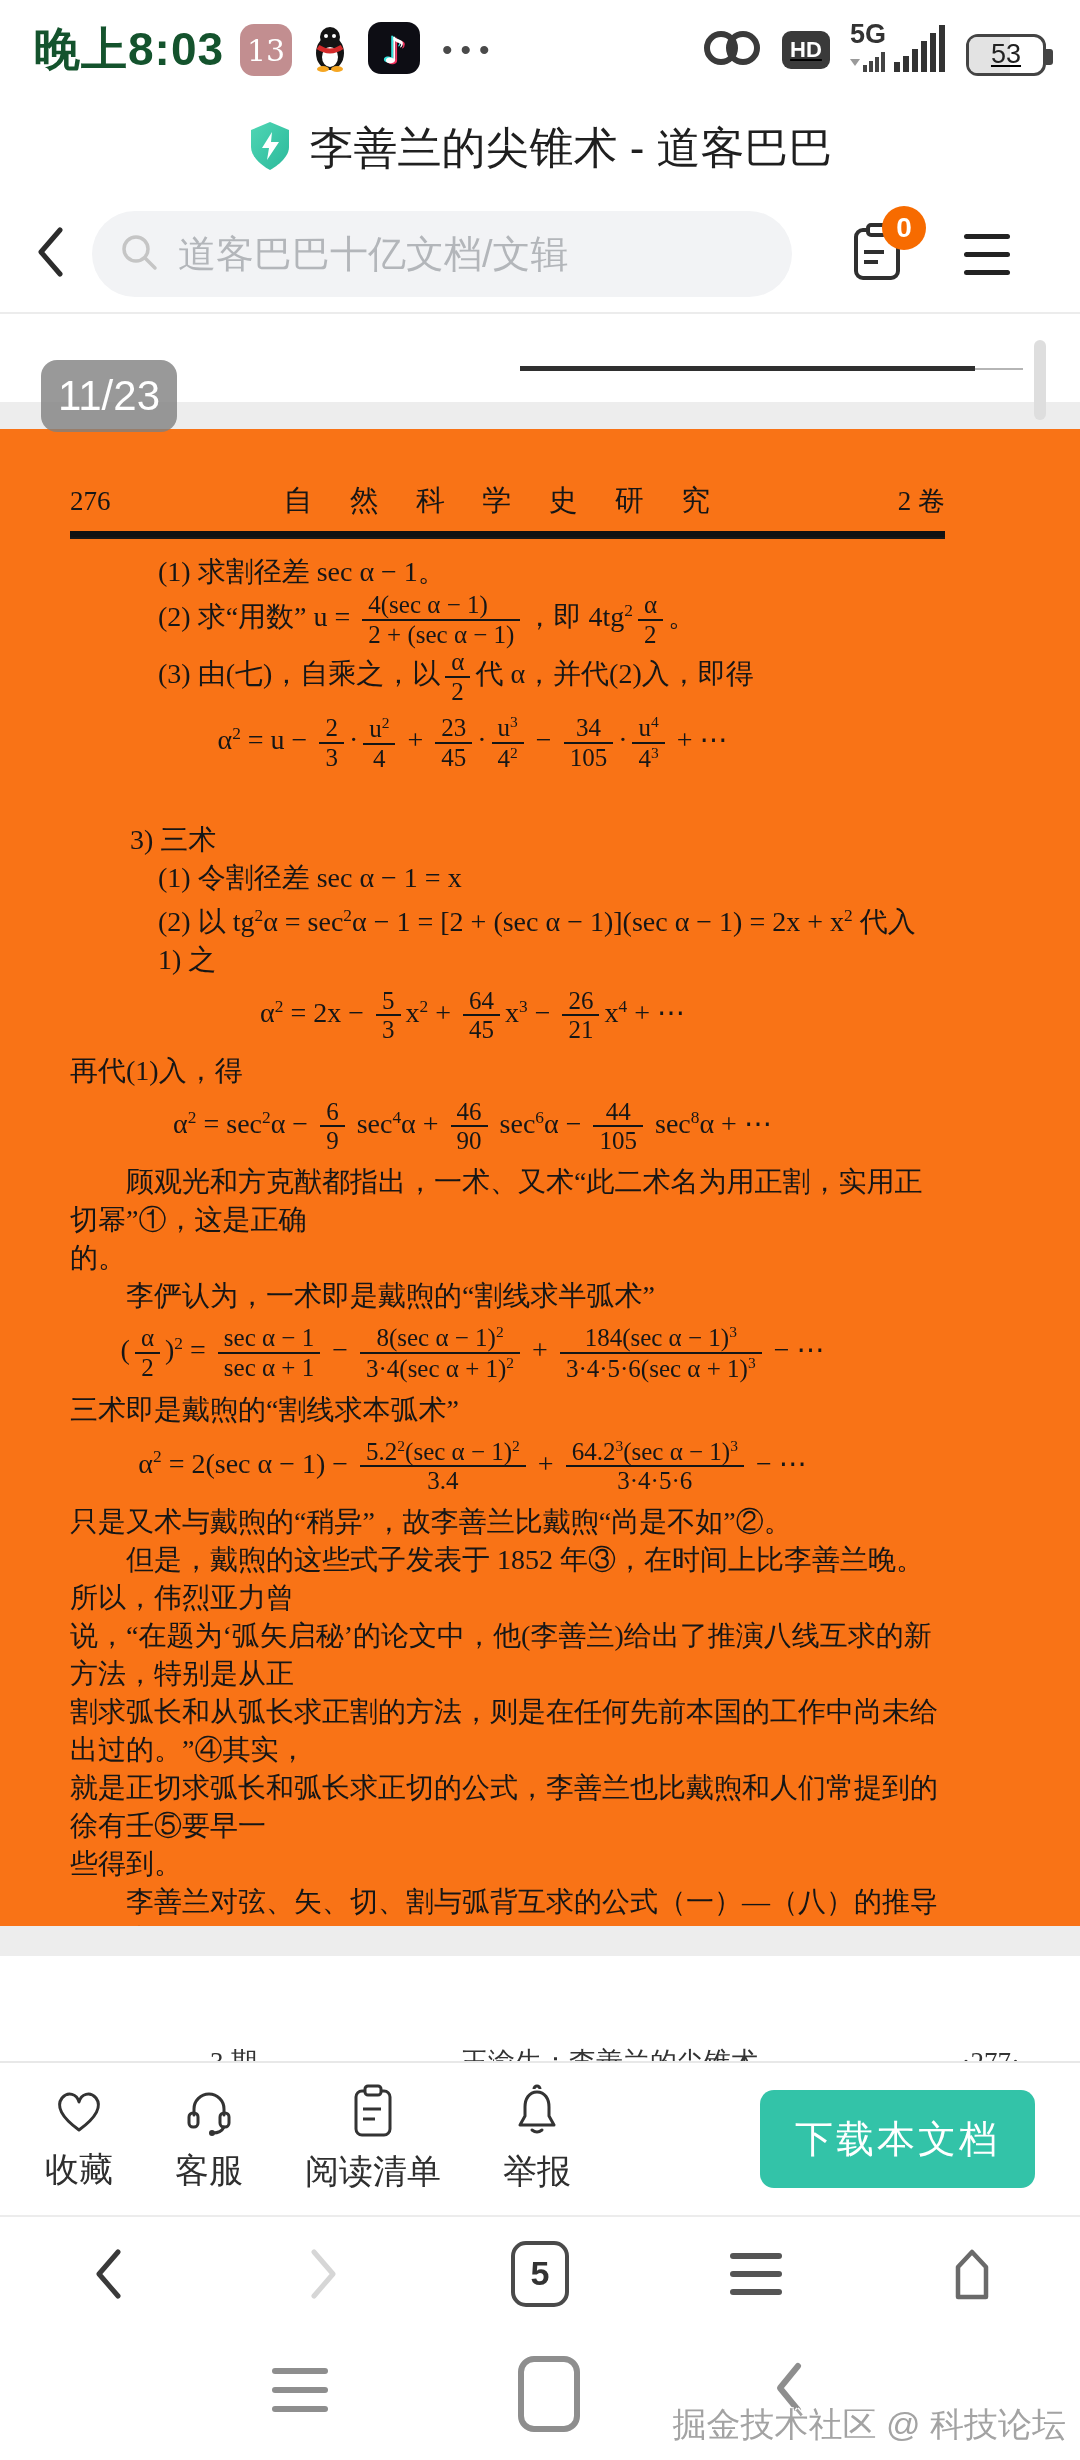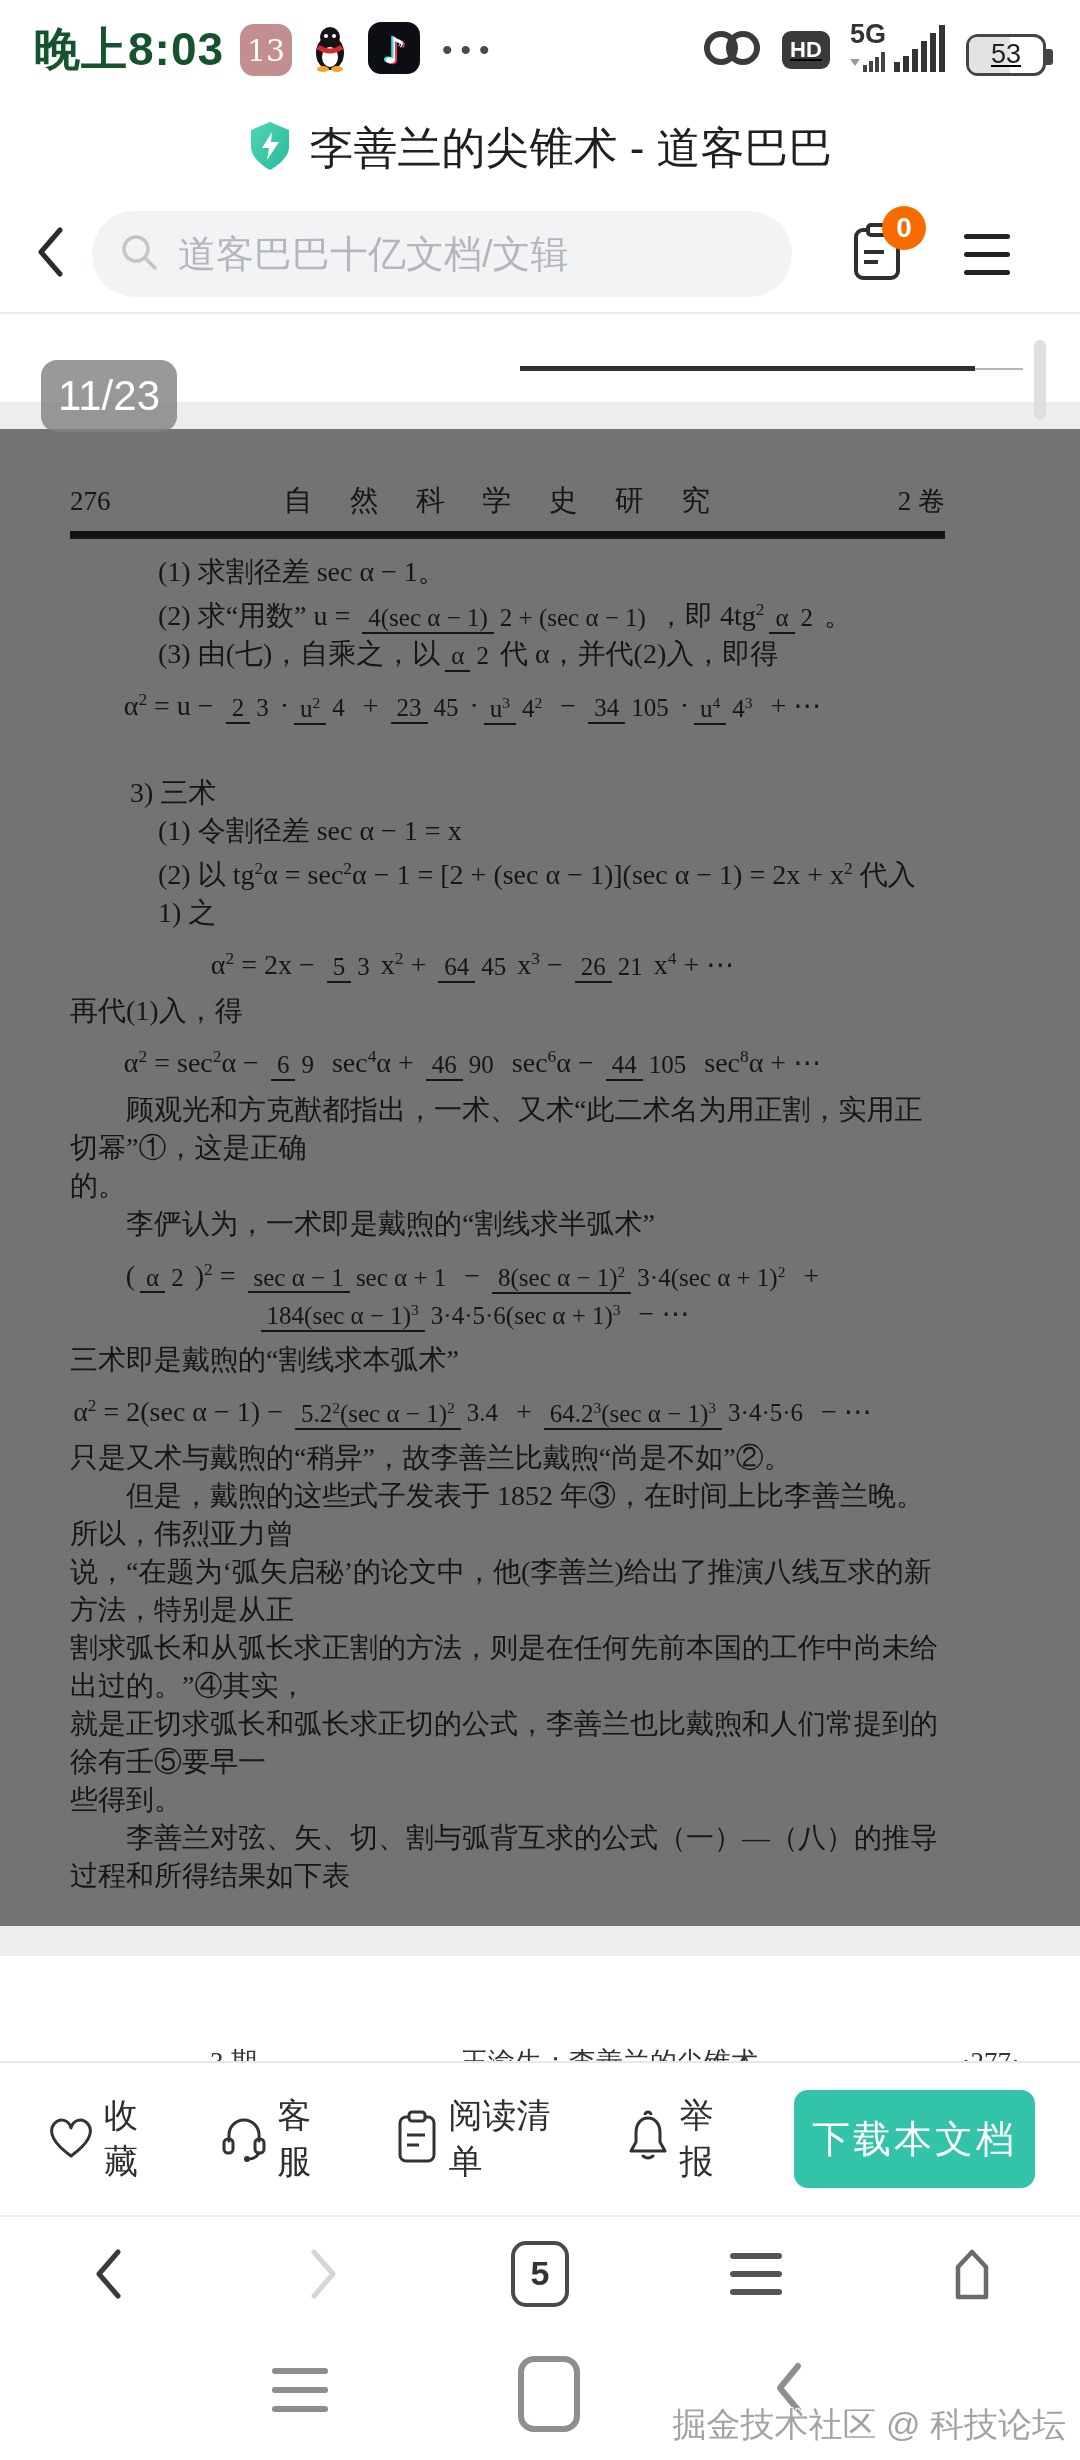--- a/index.html
+++ b/index.html
@@ -47,50 +47,50 @@
   .viewer { position:absolute; top:316px; left:0; width:100%; height:1745px; background:#fff; overflow:hidden; }
   .prev-line { position:absolute; top:50px; left:520px; width:455px; height:5px; background:#2f2f2f; }
   .prev-line::after { content:""; position:absolute; left:455px; top:2px; width:48px; height:2px; background:#b5b5b5; }
   .gap-top { position:absolute; top:86px; left:0; width:100%; height:27px; background:#ededed; }
   .scroll-hint { position:absolute; top:24px; right:34px; width:12px; height:80px; background:#dedede; border-radius:6px; }
   .page-indicator { position:absolute; top:44px; left:41px; width:136px; height:72px; border-radius:16px;
     background:rgba(128,128,128,.8); color:#fff; font-size:42px;
     display:flex; align-items:center; justify-content:center; }
 
   
-  .doc-page { position:absolute; top:113px; left:0; width:100%; height:1497px; background:#737373; overflow:hidden;
+  .doc-page { position:absolute; top:113px; left:0; width:100%; height:1497px; background:#f97316; overflow:hidden;
     padding:52px 135px 0 70px; font-family:"Liberation Serif","DejaVu Serif",serif; color:#161616; }
   .doc-header { display:flex; align-items:baseline; }
   .doc-pageno { font-size:27px; }
   .doc-journal { flex:1; text-align:center; font-size:29px; letter-spacing:15px; }
   .doc-volume { font-size:27px; }
   .doc-rule { margin-top:10px; height:5px; border-top:6px solid #111; border-bottom:2px solid #181818; }
   .doc-body { margin-top:14px; }
   .line { font-size:28px; line-height:38px; }
   .line.item { padding-left:88px; }
   .line.sub { padding-left:60px;margin-top:48px; }
   .line.para { text-indent:56px; }
   .line.formula { text-align:center; padding-right:70px; margin:8px 0; }
-  .frac { display:inline-flex; vertical-align:middle; 
+  .frac { display:inline-flex; flex-direction:column; vertical-align:middle; 
     font-size:25px; line-height:1.1; margin:0 5px; }
   .frac .num { display:block; padding:0 6px; border-bottom:2px solid #161616; }
   .frac .den { display:block; padding:0 6px; }
   sup { font-size:0.62em; }
 
   .gap-bottom { position:absolute; top:1610px; left:0; width:100%; height:30px; background:#ededed; }
   .next-page { position:absolute; top:1640px; left:0; width:100%; height:105px; background:#fff; }
   .next-header-clip { position:absolute; bottom:0; left:0; width:100%; height:26px; overflow:hidden; }
   .next-header { display:flex; align-items:flex-start; font-family:"Liberation Serif","DejaVu Serif",serif;
     font-size:27px; line-height:54px; color:#333; padding:0 60px 0 210px; }
   .next-center { flex:1; text-align:center; }
 
   
   .doc-toolbar { position:absolute; top:2061px; left:0; width:100%; height:154px; background:#fff;
     border-top:2px solid #e8e8e8; display:flex; align-items:center; padding:0 45px; }
-  .tb-item { display:flex; align-items:center; gap:7px; margin-right:62px; }
+  .tb-item { display:flex; flex-direction:column; align-items:center; gap:7px; margin-right:62px; }
   .tb-label { font-size:34px; color:#2f2f2f; }
   .download-btn { margin-left:auto; width:275px; height:98px; border-radius:14px; background:#33c3a8;
     color:#fff; font-size:38px; display:flex; align-items:center; justify-content:center; letter-spacing:3px; }
 
   
   .browser-nav { position:absolute; top:2215px; left:0; width:100%; height:115px; background:#fff;
     border-top:2px solid #ececec; display:flex; }
   .bn-slot { flex:1; display:flex; align-items:center; justify-content:center; }
   .tab-box { width:58px; height:66px; border:4px solid #4a4a4a; border-radius:15px;
     display:flex; align-items:center; justify-content:center; font-size:34px; font-weight:bold; color:#333; }

